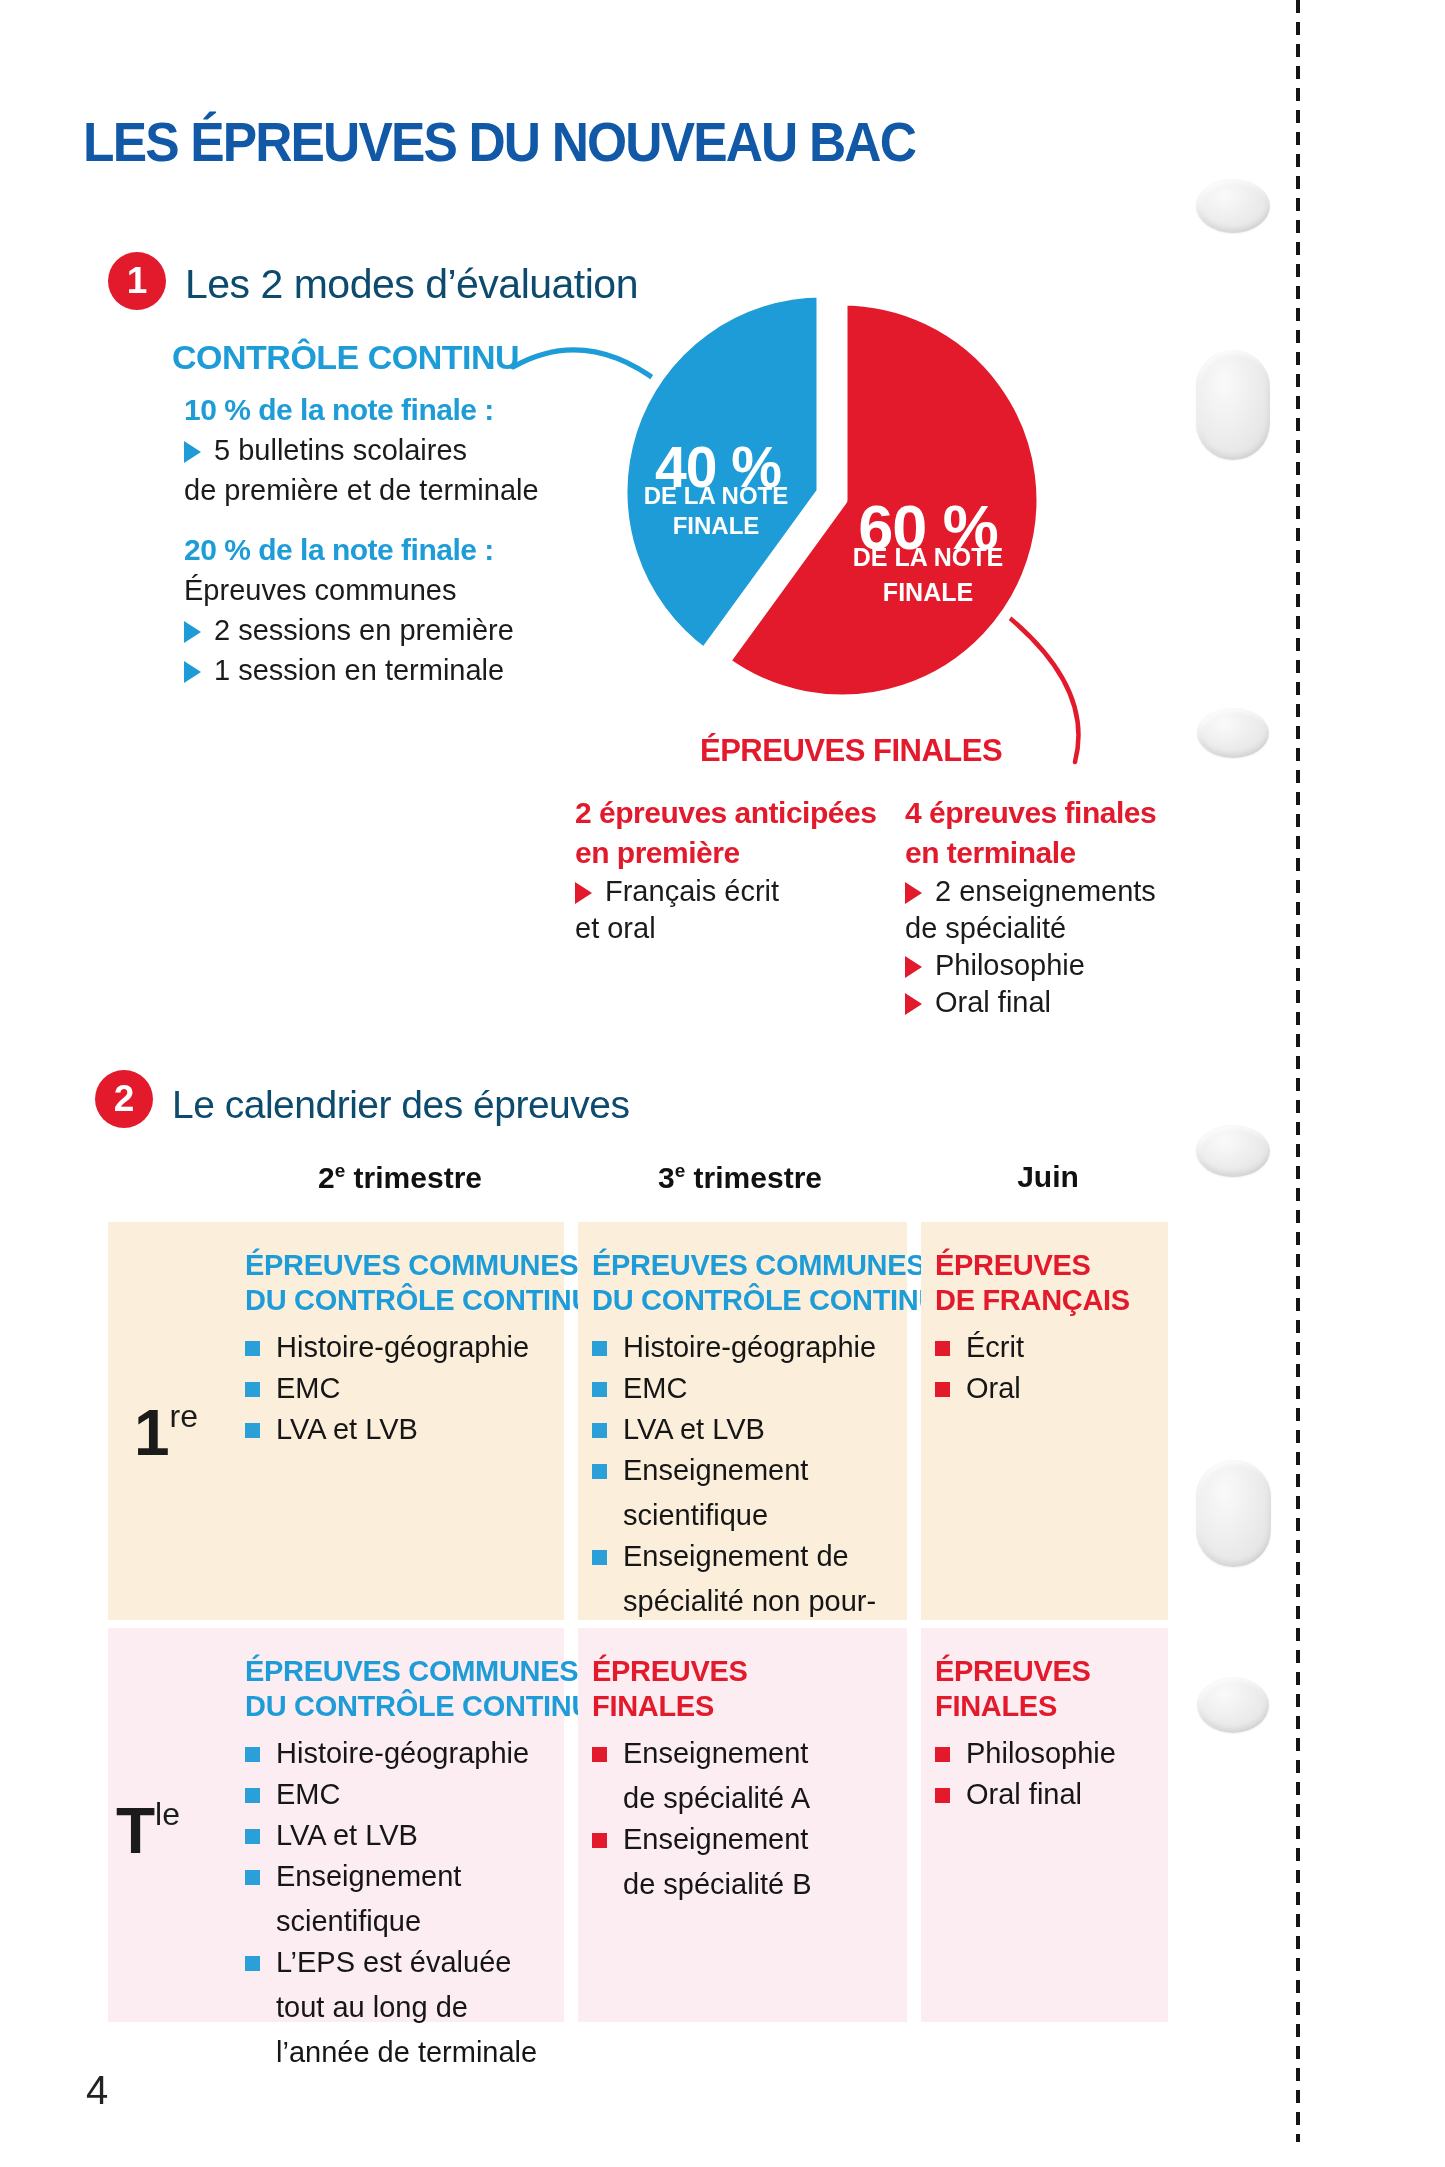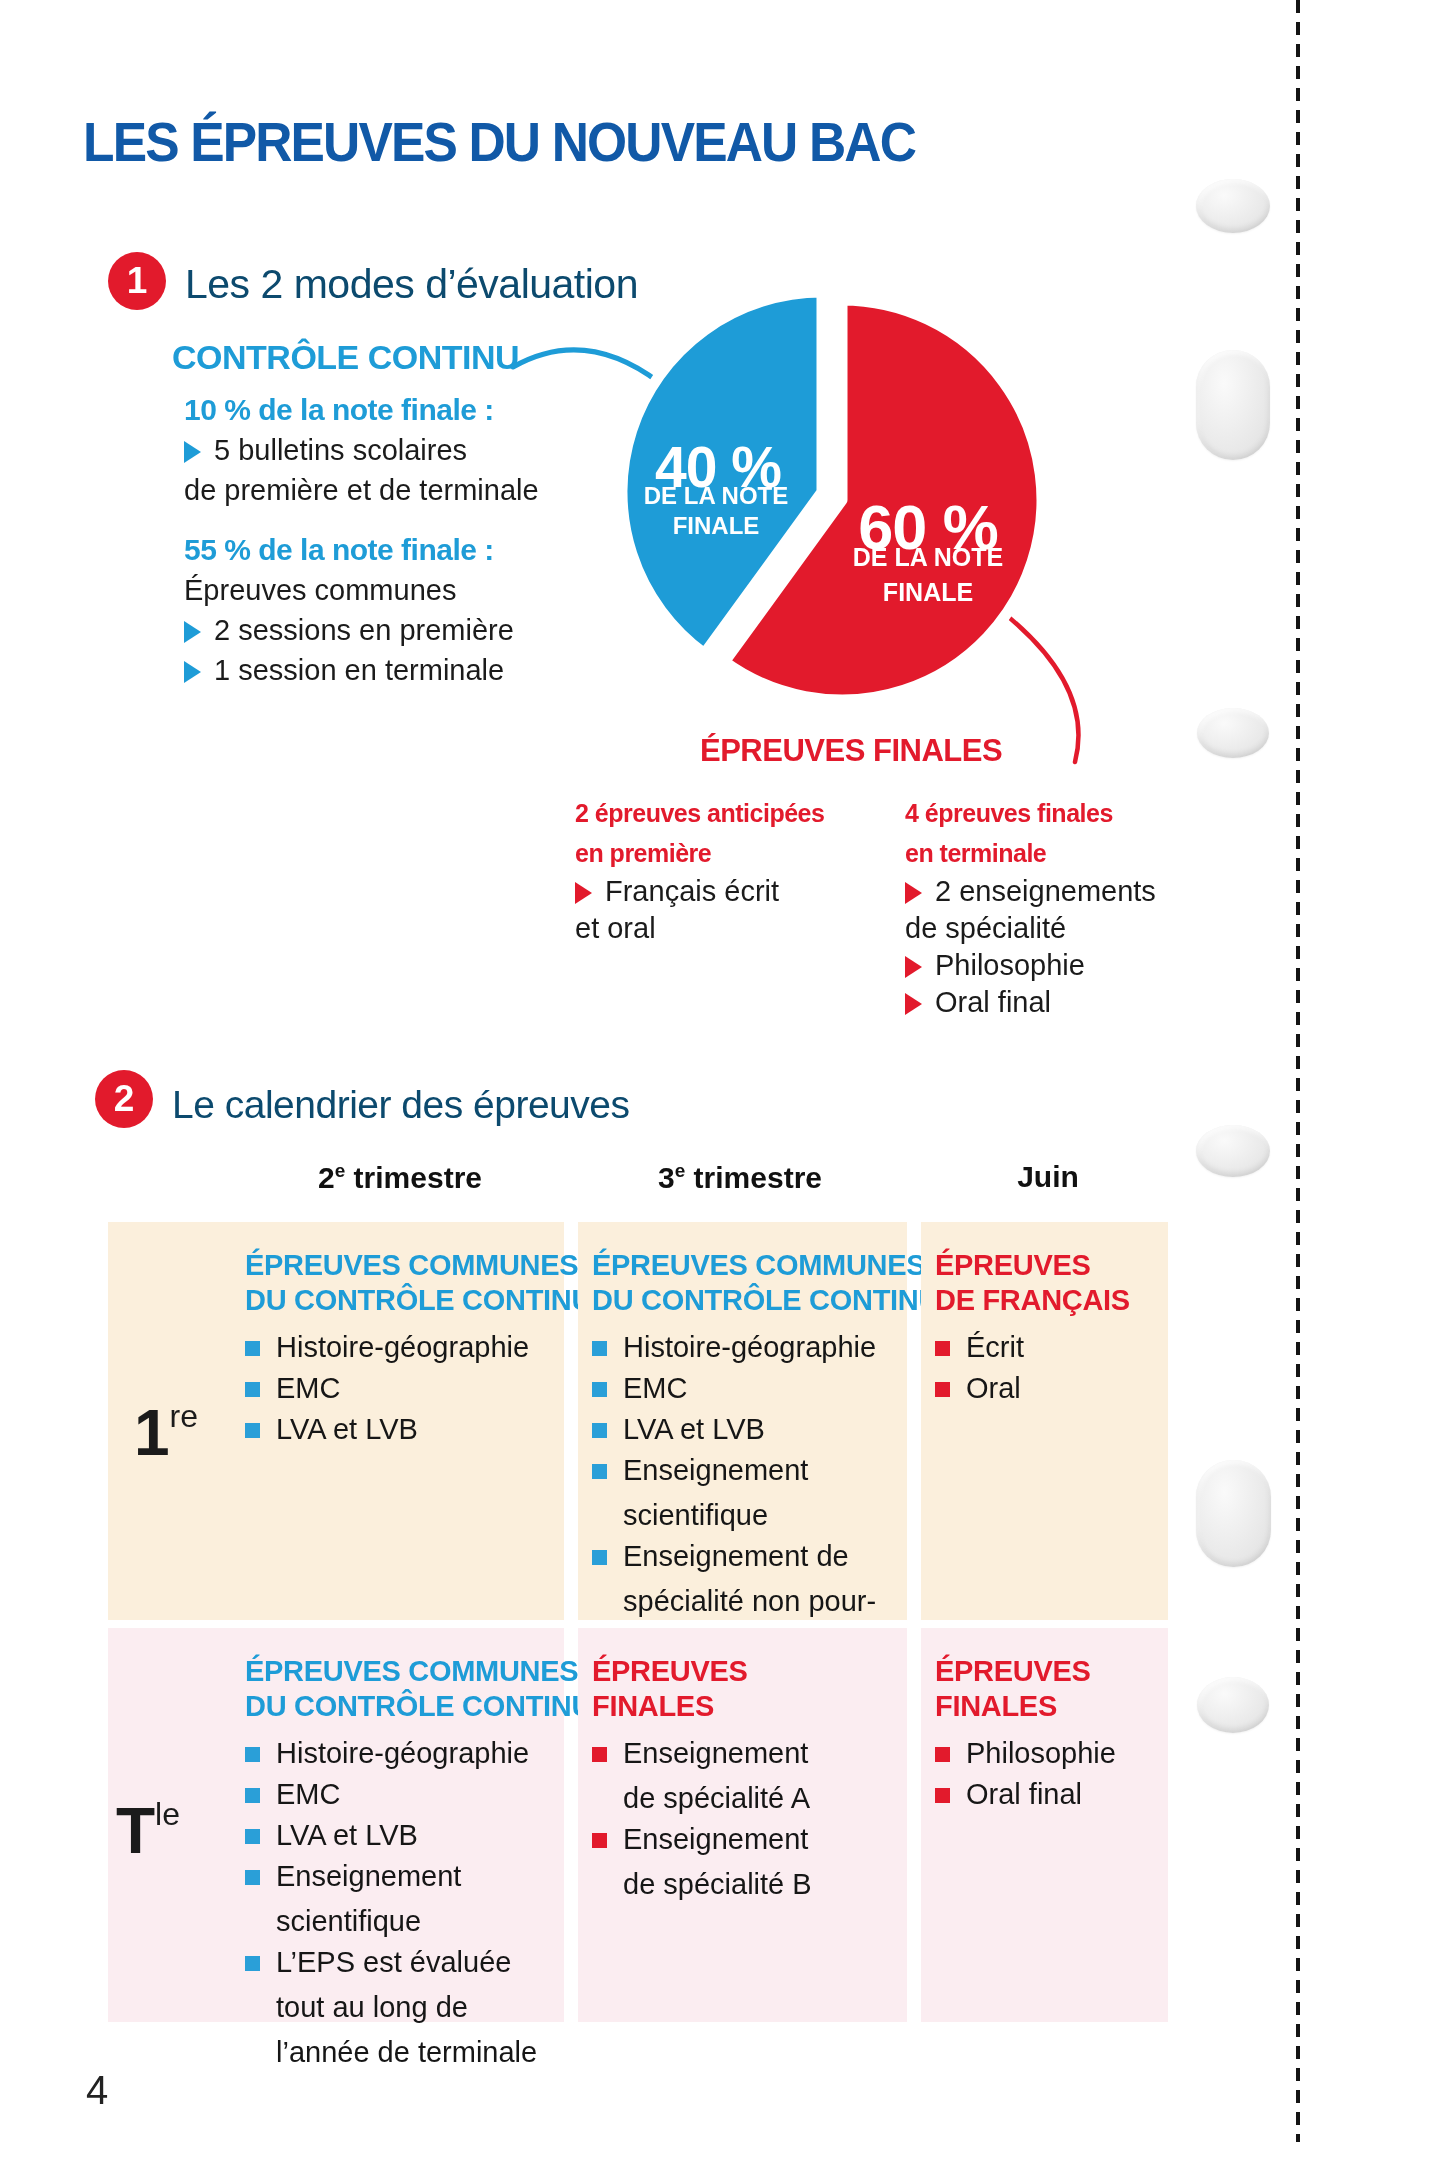--- a/index.html
+++ b/index.html
@@ -29,21 +29,21 @@
     border-color:transparent transparent transparent #1E9CD7;margin-right:13px;vertical-align:-3px;}
   .tri.red{border-left-color:#E21A2C;}
   
   .pie-svg{position:absolute;left:420px;top:260px;overflow:visible;}
   .pie-big{font-family:"Liberation Sans","DejaVu Sans",sans-serif;font-weight:700;fill:#fff;letter-spacing:-1px;}
   .pie-sub{font-family:"Liberation Sans","DejaVu Sans",sans-serif;font-weight:700;fill:#fff;letter-spacing:0px;}
   
   .fin-head{position:absolute;left:700px;top:733px;width:350px;text-align:left;font-size:31px;
     font-weight:700;color:#E21A2C;white-space:nowrap;}
   .fin-col{position:absolute;top:793px;width:330px;}
-  .fin-title{font-size:25px;line-height:40px;font-weight:700;color:#E21A2C;white-space:nowrap;}
+  .fin-title{font-size:30px;line-height:40px;font-weight:700;color:#E21A2C;white-space:nowrap;}
   .fin-col .line{line-height:37px;}
   
   .col-head{position:absolute;top:1160px;font-size:30px;font-weight:700;color:#111;text-align:center;white-space:nowrap;}
   .col-head sup{font-size:19px;}
   .cal{position:absolute;left:108px;top:1222px;width:1060px;height:800px;}
   .row{position:absolute;left:0;width:1060px;}
   .row1{top:0;height:398px;}
   .row2{top:406px;height:394px;}
   .cell{position:absolute;top:0;height:100%;box-sizing:border-box;padding-top:26px;}
   .c1{left:0;width:456px;padding-left:137px;}
@@ -83,21 +83,21 @@
   <div class="badge" style="left:108px;top:252px;">1</div>
   <h2 class="sec-title cond" style="left:180px;top:254px;font-size:41px;line-height:50px;">Les 2 modes d’évaluation</h2>
 
   <div class="cc-head cond">CONTRÔLE CONTINU</div>
   <div class="blk" style="top:390px;">
     <div class="sub-title cond">10 % de la note finale :</div>
     <div class="line"><span class="tri"></span><span>5 bulletins scolaires</span></div>
     <div class="line">de première et de terminale</div>
   </div>
   <div class="blk" style="top:530px;">
-    <div class="sub-title cond">55 % de la note finale :</div>
+    <div class="sub-title cond">20 % de la note finale :</div>
     <div class="line">Épreuves communes</div>
     <div class="line"><span class="tri"></span><span>2 sessions en première</span></div>
     <div class="line"><span class="tri"></span><span>1 session en terminale</span></div>
   </div>
 
   <svg class="pie-svg" width="660" height="520" viewBox="0 0 660 520">
     <path d="M 93,107 Q 165,66 240,123" fill="none" stroke="#1E9CD7" stroke-width="5" stroke-linecap="round"></path>
     <path d="M 580,350 Q 675,425 655,502" fill="none" stroke="#E21A2C" stroke-width="4.5" stroke-linecap="round"></path>
     <path d="M 402,232 L 402,32 A 200,200 0 0 0 284.4,393.8 Z" fill="#1E9CD7" stroke="#ffffff" stroke-width="11" stroke-linejoin="round"></path>
     <path d="M 422,240 L 422,40 A 200,200 0 1 1 304.4,401.8 Z" fill="#E21A2C" stroke="#ffffff" stroke-width="11" stroke-linejoin="round"></path>

